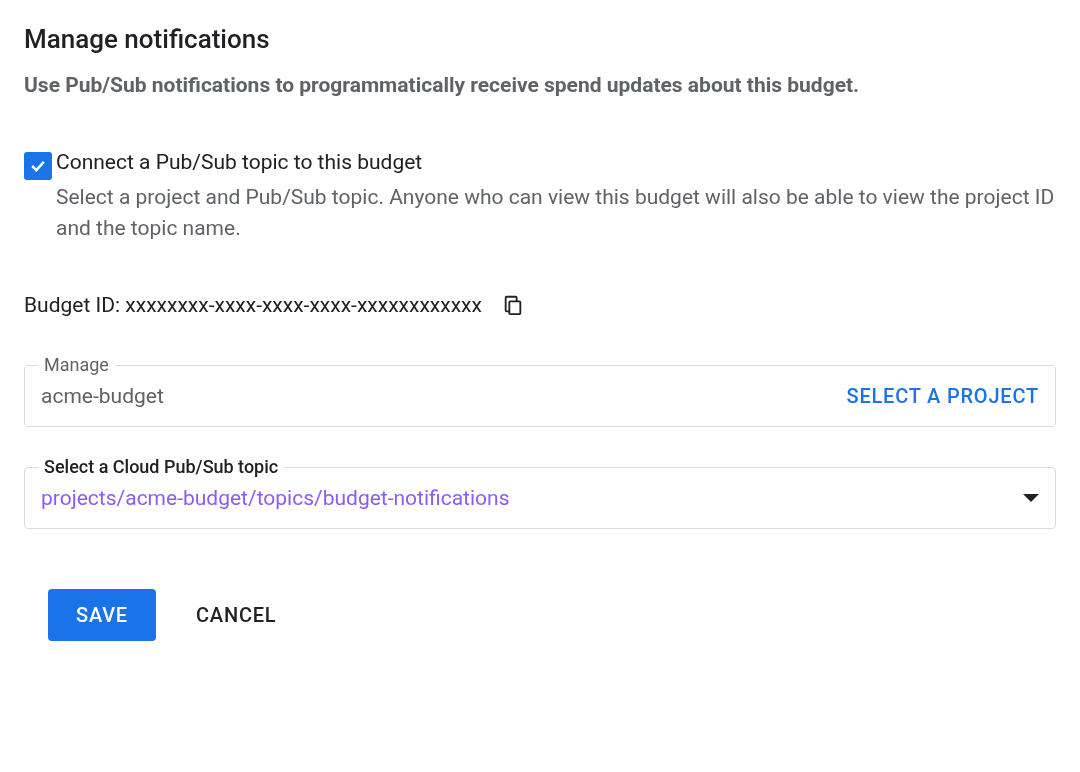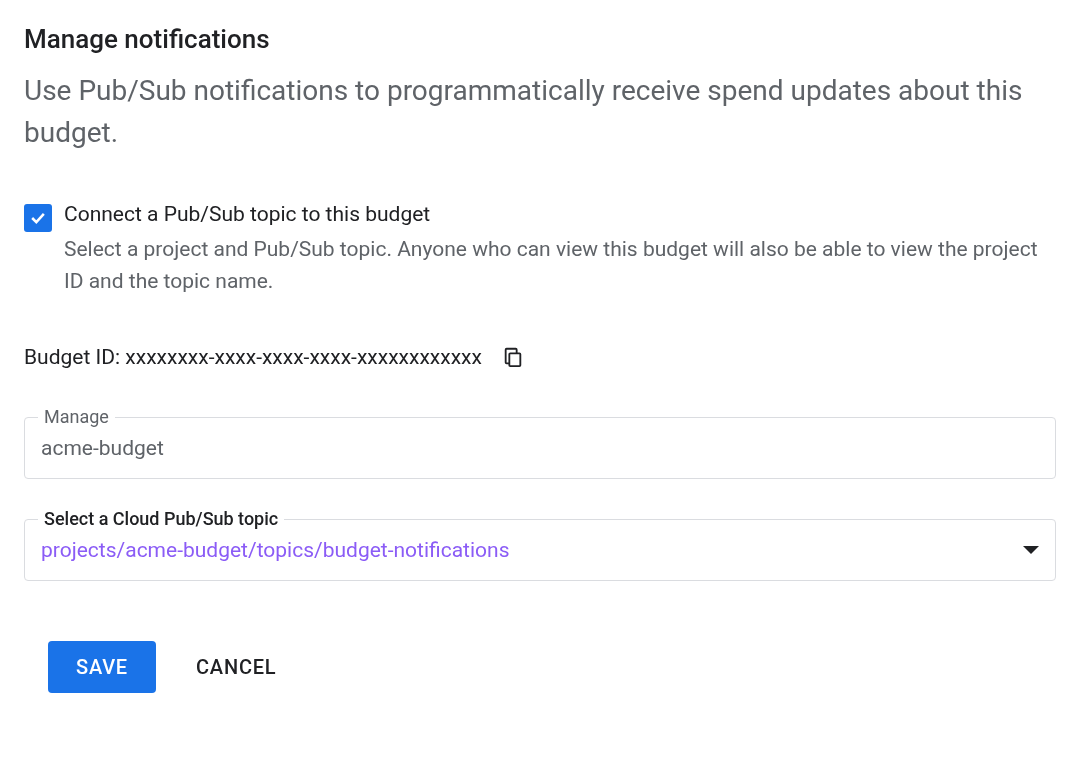--- a/index.html
+++ b/index.html
@@ -14,29 +14,30 @@
       width: 1080px;
       color: #202124;
     }
     .page-title {
       font-size: 26px;
       font-weight: 500;
       color: #202124;
       margin-bottom: 16px;
     }
     .page-description {
-      font-size: 28px;
+      font-size: 21px;
       color: #5f6368;
       margin-bottom: 48px;
       line-height: 1.5;
+      font-weight: bold;
     }
     .checkbox-row {
       display: flex;
       align-items: flex-start;
-      gap: 12px;
+      gap: 4px;
       margin-bottom: 48px;
     }
     .checkbox {
       width: 28px;
       height: 28px;
       background: #1a73e8;
       border-radius: 3px;
       display: flex;
       align-items: center;
       justify-content: center;
@@ -190,20 +191,21 @@
       <rect x="8" y="8" width="12" height="14" rx="1"></rect>
       <path d="M16 8V4a1 1 0 0 0-1-1H5a1 1 0 0 0-1 1v14a1 1 0 0 0 1 1h3"></path>
     </svg>
   </div>
 </div>
 
 <div class="field-wrapper">
   <div class="field-label">Manage</div>
   <div class="field-border">
     <span class="field-value">acme-budget</span>
+    <button class="select-project-btn">SELECT A PROJECT</button>
   </div>
 </div>
 
 <div class="field-wrapper">
   <div class="field-label field-label-dark">Select a Cloud Pub/Sub topic</div>
   <div class="field-border">
     <span class="field-value field-value-dark">projects/acme-budget/topics/budget-notifications</span>
     <div class="dropdown-arrow"></div>
   </div>
 </div>

